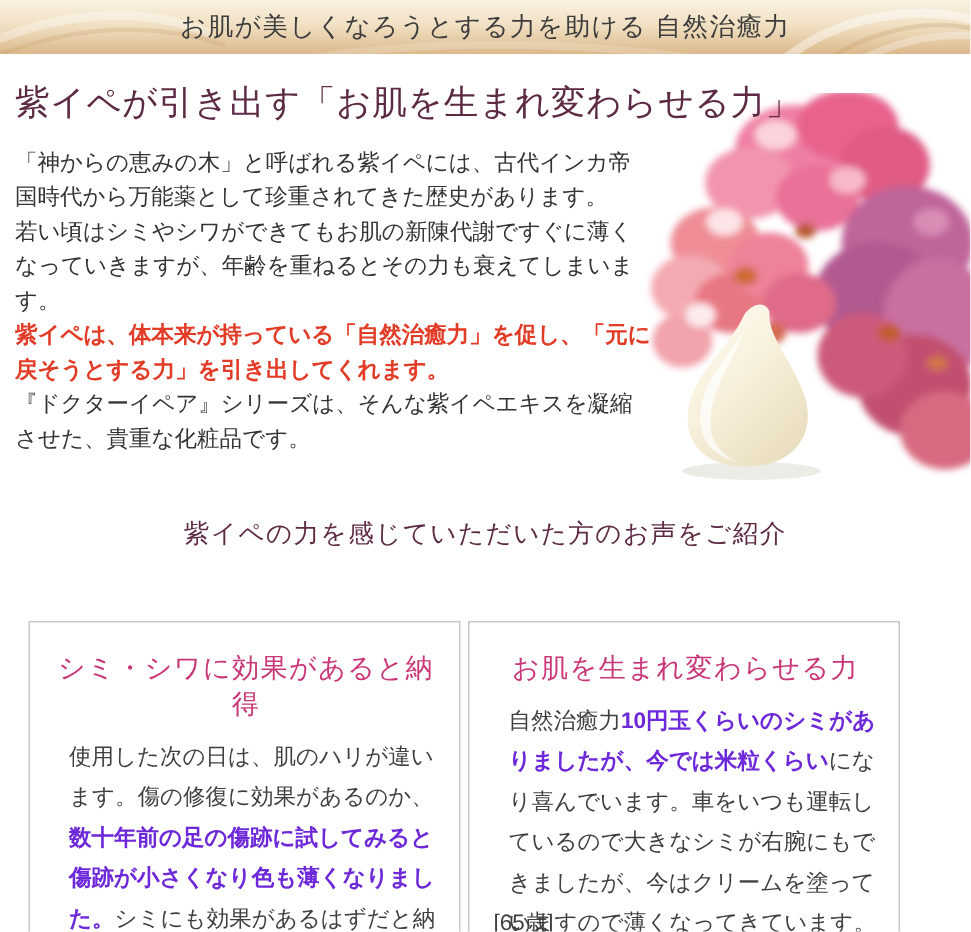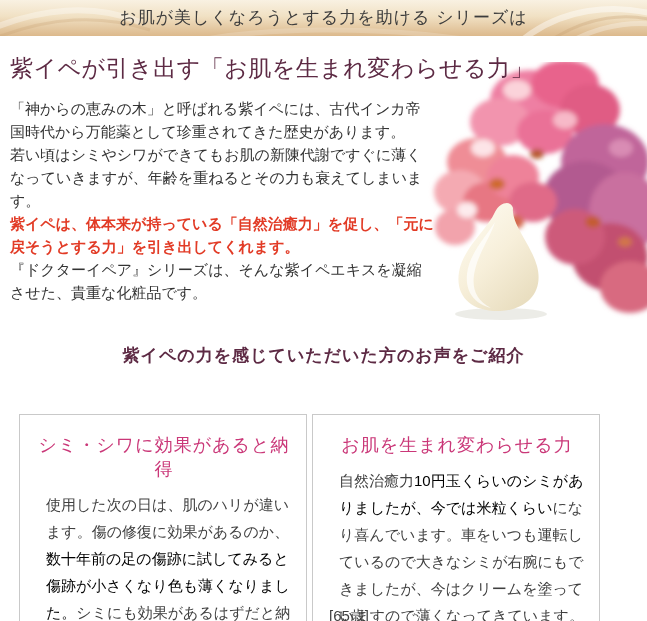--- a/index.html
+++ b/index.html
@@ -57,21 +57,21 @@
   .intro-body .line.red {
     color:#e23b26;
     font-weight:bold;
   }
 
   
   .voices-heading {
     margin:40px 0 8px 0;
     text-align:center;
     font-size:17px;
-    font-weight:bold;
+    font-weight:normal;
     color:#5d2a44;
     letter-spacing:1px;
   }
   .voice-boxes {
     display:flex;
     gap:5px;
     padding:0 47px 0 19px;
     margin-top:47px;
   }
   .voice-box {
@@ -91,22 +91,22 @@
     letter-spacing:1px;
   }
   .voice-text {
     margin:6px 0 0 0;
     padding-left:10px;
     font-size:15px;
     line-height:27px;
     color:#3f3f3f;
   }
   .voice-text .em {
-    color:#000000;
-    font-weight:normal;
+    color:#6d28d9;
+    font-weight:bold;
   }
   .voice-age {
     text-align:left;
     padding-right:8px;
     font-size:15px;
     line-height:27px;
     color:#3f3f3f;
   }
   .voice-age.raise { margin-top:-27px; }
 </style>
@@ -117,21 +117,21 @@
 
   <header class="banner">
     <svg class="banner-texture" width="647" height="36" viewBox="0 0 647 36" aria-hidden="true">
       <path d="M-20,34 C40,6 95,4 140,22" stroke="rgba(255,255,255,0.35)" stroke-width="6" fill="none"></path>
       <path d="M-10,40 C50,16 100,14 150,30" stroke="rgba(196,156,108,0.25)" stroke-width="3" fill="none"></path>
       <path d="M520,42 C560,8 615,2 660,16" stroke="rgba(255,255,255,0.45)" stroke-width="6" fill="none"></path>
       <path d="M545,44 C585,16 630,10 665,24" stroke="rgba(196,156,108,0.30)" stroke-width="3" fill="none"></path>
       <path d="M560,48 C600,22 645,18 680,30" stroke="rgba(255,255,255,0.30)" stroke-width="5" fill="none"></path>
       <path d="M180,44 C260,26 380,26 470,40" stroke="rgba(255,255,255,0.18)" stroke-width="5" fill="none"></path>
     </svg>
-    <div class="banner-text">お肌が美しくなろうとする力を助ける シリーズは</div>
+    <div class="banner-text">お肌が美しくなろうとする力を助ける 自然治癒力</div>
   </header>
 
   <section class="intro">
 
     <div class="flower-art">
       <svg width="222" height="262" viewBox="0 0 222 262" aria-hidden="true">
         <defs>
           <filter id="soft" x="-30%" y="-30%" width="160%" height="160%">
             <feGaussianBlur stdDeviation="2.6"></feGaussianBlur>
           </filter>

